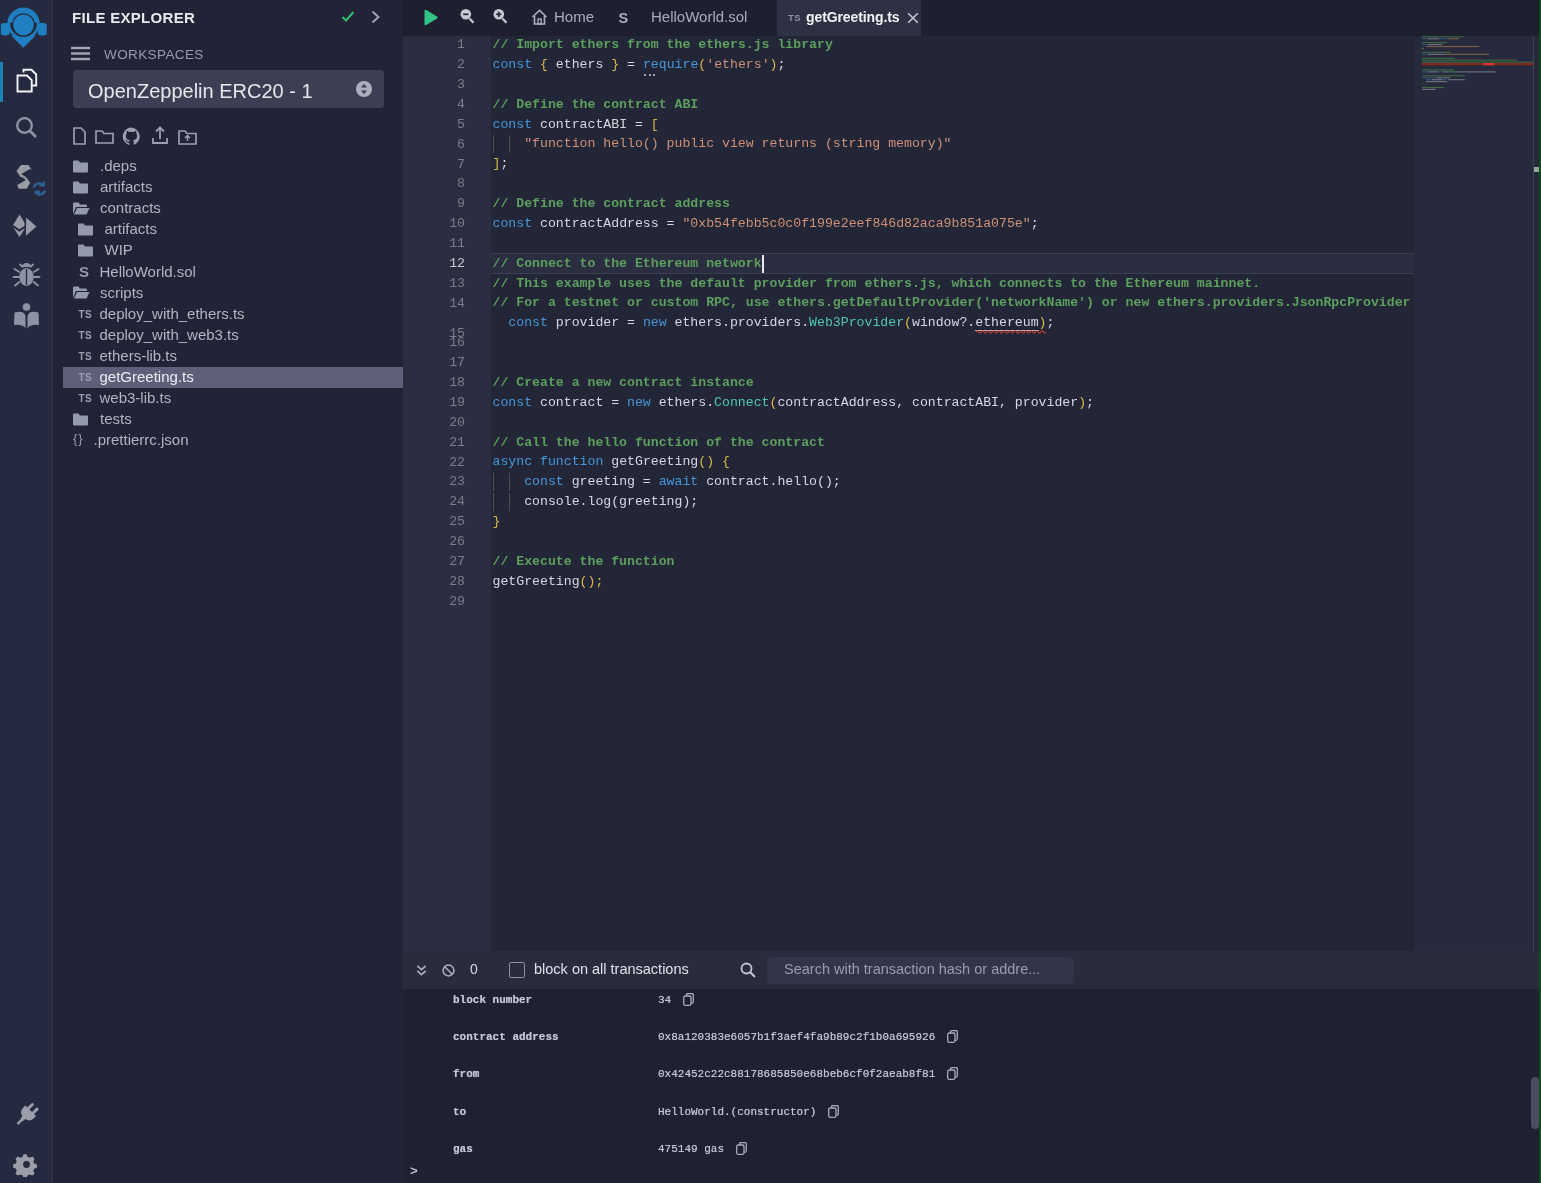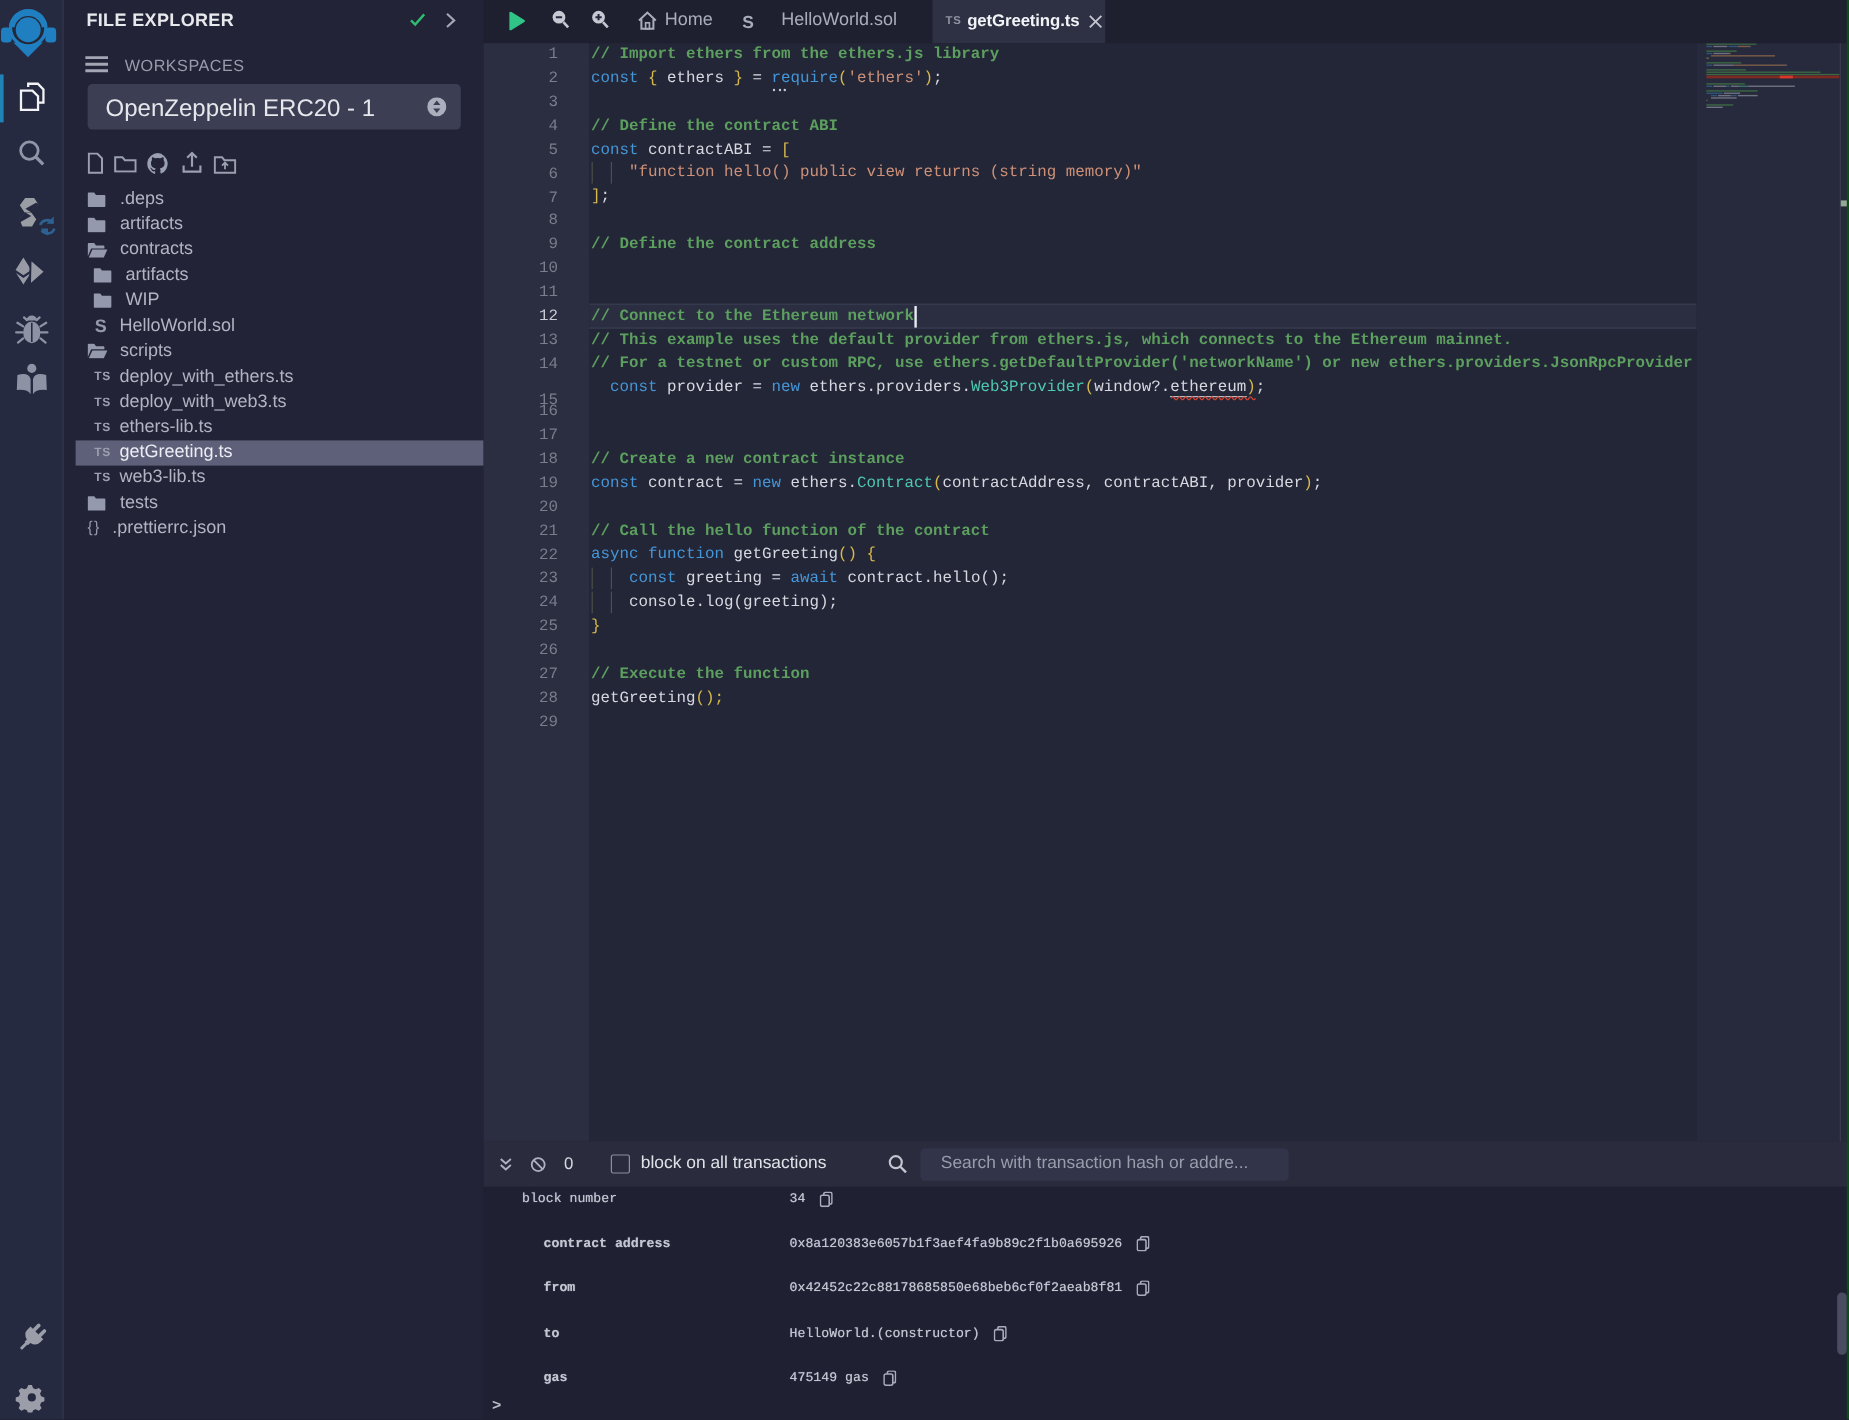--- a/index.html
+++ b/index.html
@@ -282,26 +282,27 @@
     </div>
   <div class="abs" id="codearea">
       <div class="abs" style="left:0;top:217.17000000000002px;width:923px;height:20.87px;background:rgba(130,140,180,0.08);border-top:1px solid rgba(160,170,200,0.13);border-bottom:1px solid rgba(160,170,200,0.13)"></div>
       <div class="cline" style="top:-0.8999999999999986px"><span class="c">// Import ethers from the ethers.js library</span></div>
       <div class="cline" style="top:18.97px"><span class="k">const</span><span class="w"> </span><span class="y">{</span><span class="w"> ethers </span><span class="y">}</span><span class="w"> = </span><span class="k">require</span><span class="y">(</span><span class="s">'ethers'</span><span class="y">)</span><span class="w">;</span></div>
       <div class="cline" style="top:58.71000000000001px"><span class="c">// Define the contract ABI</span></div>
       <div class="cline" style="top:78.58000000000001px"><span class="k">const</span><span class="w"> contractABI = </span><span class="y">[</span></div>
       <div class="cline" style="top:98.45000000000002px"><span class="w">    </span><span class="s">"function hello() public view returns (string memory)"</span></div>
       <div class="cline" style="top:118.32px"><span class="y">]</span><span class="w">;</span></div>
       <div class="cline" style="top:158.06px"><span class="c">// Define the contract address</span></div>
+      <div class="cline" style="top:177.93px"><span class="k">const</span><span class="w"> contractAddress = </span><span class="s">"0xb54febb5c0c0f199e2eef846d82aca9b851a075e"</span><span class="w">;</span></div>
       <div class="cline" style="top:217.67000000000002px"><span class="c">// Connect to the Ethereum network</span></div>
       <div class="cline" style="top:237.54000000000002px"><span class="c">// This example uses the default provider from ethers.js, which connects to the Ethereum mainnet.</span></div>
       <div class="cline" style="top:257.41px"><span class="c">// For a testnet or custom RPC, use ethers.getDefaultProvider('networkName') or new ethers.providers.JsonRpcProvider</span></div>
       <div class="cline" style="top:277.28000000000003px"><span class="w">  </span><span class="k">const</span><span class="w"> provider = </span><span class="k">new</span><span class="w"> ethers.providers.</span><span class="t">Web3Provider</span><span class="y">(</span><span class="w">window?.</span><span class="w" style="border-bottom:1px solid #b8bac2">ethereum</span><span class="y">)</span><span class="w">;</span></div>
       <div class="cline" style="top:336.89000000000004px"><span class="c">// Create a new contract instance</span></div>
-      <div class="cline" style="top:356.76000000000005px"><span class="k">const</span><span class="w"> contract = </span><span class="k">new</span><span class="w"> ethers.</span><span class="t">Contract</span><span class="y">(</span><span class="w">contractAddress, contractABI, provider</span><span class="y">)</span><span class="w">;</span></div>
+      <div class="cline" style="top:356.76000000000005px"><span class="k">const</span><span class="w"> contract = </span><span class="k">new</span><span class="w"> ethers.</span><span class="t">Connect</span><span class="y">(</span><span class="w">contractAddress, contractABI, provider</span><span class="y">)</span><span class="w">;</span></div>
       <div class="cline" style="top:396.50000000000006px"><span class="c">// Call the hello function of the contract</span></div>
       <div class="cline" style="top:416.37000000000006px"><span class="k">async</span><span class="w"> </span><span class="k">function</span><span class="w"> getGreeting</span><span class="y">()</span><span class="w"> </span><span class="y">{</span></div>
       <div class="cline" style="top:436.24000000000007px"><span class="w">    </span><span class="k">const</span><span class="w"> greeting = </span><span class="k">await</span><span class="w"> contract.hello();</span></div>
       <div class="cline" style="top:456.11000000000007px"><span class="w">    console.log(greeting);</span></div>
       <div class="cline" style="top:475.98px"><span class="y">}</span></div>
       <div class="cline" style="top:515.72px"><span class="c">// Execute the function</span></div>
       <div class="cline" style="top:535.59px"><span class="w">getGreeting</span><span class="y">();</span></div>
       <div class="abs" style="left:270.984px;top:218.67000000000002px;width:1.6px;height:18px;background:#e8eaf2"></div>
       <div class="abs" style="left:1.8px;top:99.45000000000002px;width:1px;height:18px;background:rgba(175,175,115,0.30)"></div>
       <div class="abs" style="left:17.6px;top:99.45000000000002px;width:1px;height:18px;background:rgba(175,175,115,0.30)"></div>
@@ -379,21 +380,21 @@
     <div class="abs" style="left:131px;top:10px;font-size:14.5px;color:#e0e2e8">block on all transactions</div>
     <svg class="abs" style="left:337px;top:11px" width="16" height="16" viewBox="0 0 16 16">
         <circle cx="6.5" cy="6.5" r="5" fill="none" stroke="#c3c6d0" stroke-width="1.8"></circle>
         <line x1="10.3" y1="10.3" x2="15" y2="15" stroke="#c3c6d0" stroke-width="2"></line>
       </svg>
     <div class="abs" style="left:364px;top:6px;width:307px;height:27px;background:#32344a;border-radius:4px">
       <div class="abs" style="left:17px;top:4px;font-size:14.5px;color:#999dab">Search with transaction hash or addre...</div>
     </div>
   </div>
   <div class="abs" id="termbody">
-      <div class="trow" style="left:32px;top:4.5px;font-weight:400">block number</div>
+      <div class="trow" style="left:50px;top:4.5px;font-weight:700">block number</div>
       <div class="trow" style="left:255px;top:4.5px">34</div>
       <svg class="abs" style="left:280.2px;top:3.5px" width="11" height="13" viewBox="0 0 11 13">
         <rect x="0.7" y="3" width="7.3" height="9.3" rx="1.5" fill="none" stroke="#a9adbb" stroke-width="1.3"></rect>
         <path d="M3.5 3 v-1 a1.5 1.5 0 0 1 1.5 -1.5 h3.8 a1.5 1.5 0 0 1 1.5 1.5 v6.8 a1.5 1.5 0 0 1 -1.5 1.5 h-0.8" fill="none" stroke="#a9adbb" stroke-width="1.3"></path>
       </svg>
       <div class="trow" style="left:50px;top:41.90000000000009px;font-weight:700">contract address</div>
       <div class="trow" style="left:255px;top:41.90000000000009px">0x8a120383e6057b1f3aef4fa9b89c2f1b0a695926</div>
       <svg class="abs" style="left:544.2px;top:40.90000000000009px" width="11" height="13" viewBox="0 0 11 13">
         <rect x="0.7" y="3" width="7.3" height="9.3" rx="1.5" fill="none" stroke="#a9adbb" stroke-width="1.3"></rect>
         <path d="M3.5 3 v-1 a1.5 1.5 0 0 1 1.5 -1.5 h3.8 a1.5 1.5 0 0 1 1.5 1.5 v6.8 a1.5 1.5 0 0 1 -1.5 1.5 h-0.8" fill="none" stroke="#a9adbb" stroke-width="1.3"></path>

